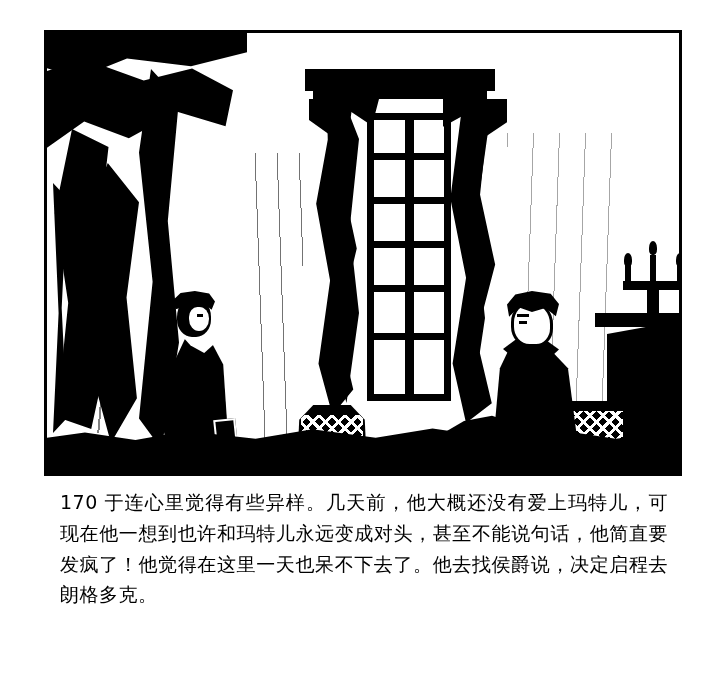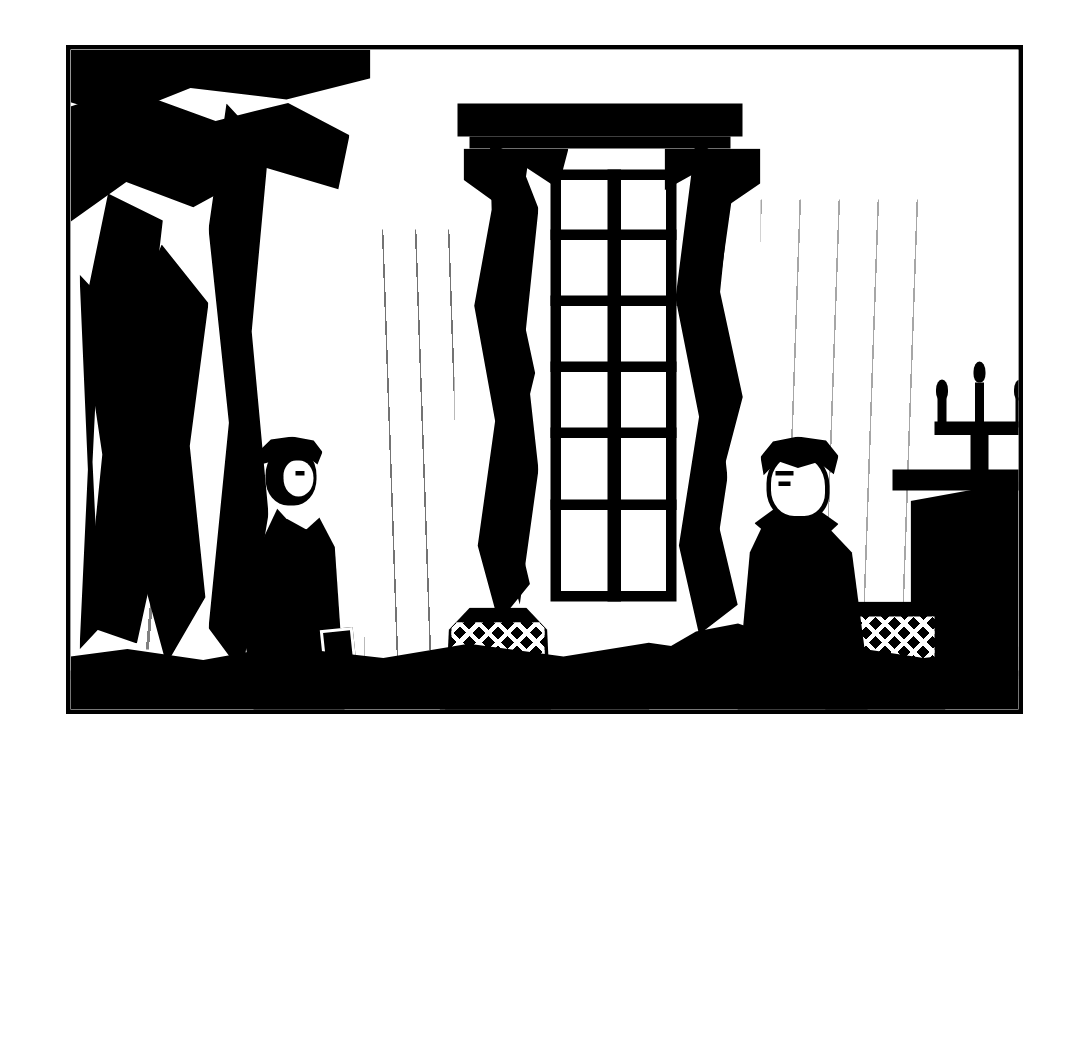--- a/index.html
+++ b/index.html
@@ -462,14 +462,17 @@
       <div class="fig-r-eye"></div>
       <div class="fig-r-hair"></div>
       <div class="fig-r-arm"></div>
       <div class="fig-r-hand"></div>
 
       <div class="floor-shade"></div>
       <div class="floor"></div>
     </div>
   </div>
 
+  <div class="caption">
+    <span class="num">170</span><span>于连心里觉得有些异样。几天前，他大概还没有爱上玛特儿，可现在他一想到也许和玛特儿永远变成对头，甚至不能说句话，他简直要发疯了！他觉得在这里一天也呆不下去了。他去找侯爵说，决定启程去朗格多克。</span>
+  </div>
 
 </div>
 
 </body></html>

